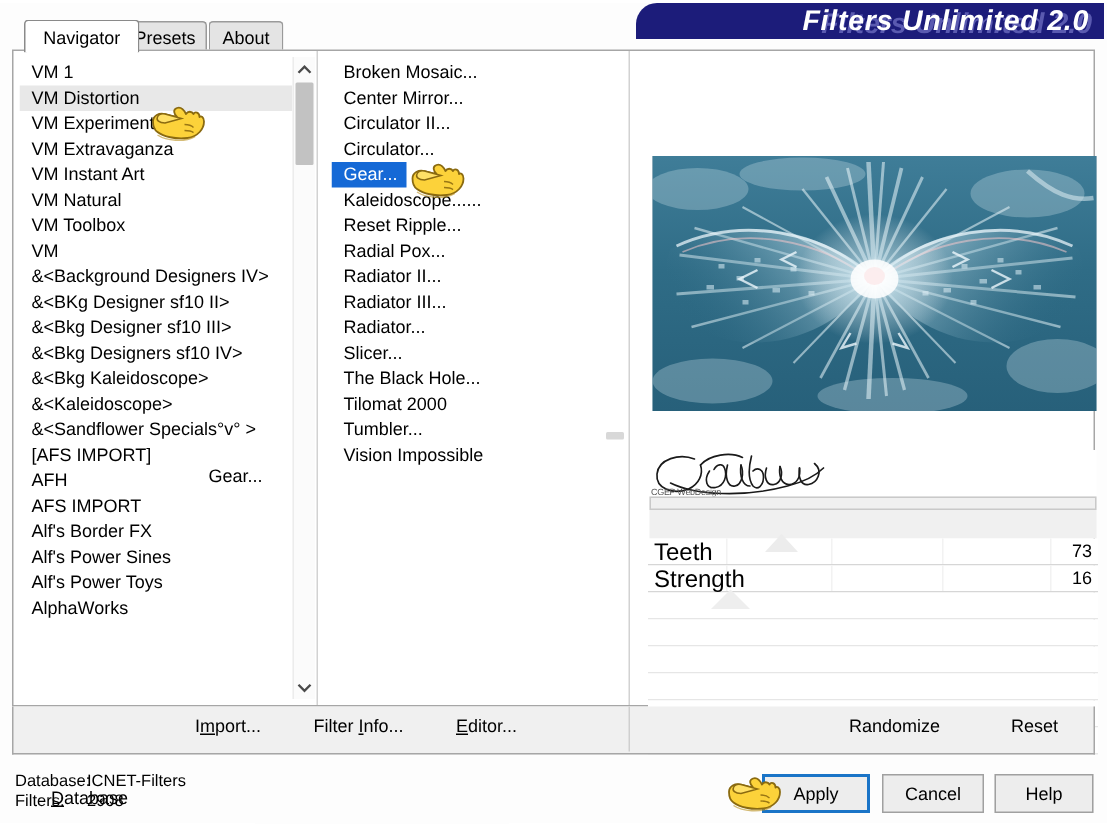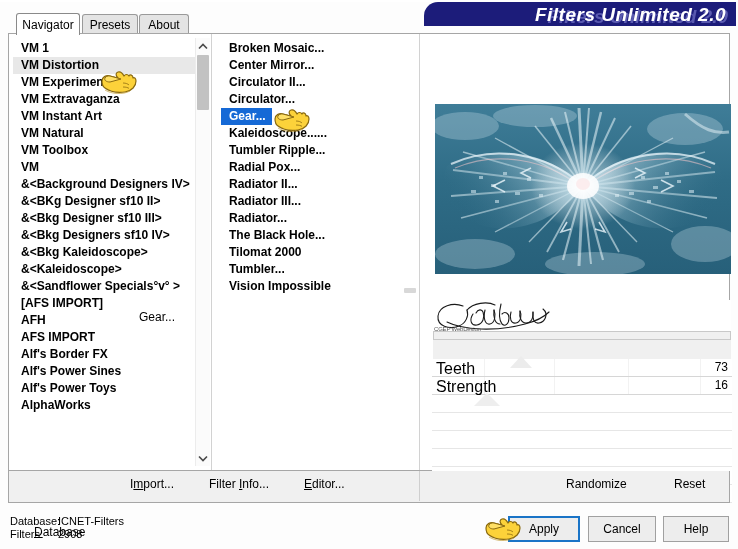--- a/index.html
+++ b/index.html
@@ -49,21 +49,21 @@
   .tab.active{background:#ffffff;border-color:#8a8a8a;height:22px;top:-1px;z-index:5;}
 
   
   .panel{
     position:absolute;left:8px;top:33px;width:722px;height:438px;
     background:#ffffff;border:1px solid #a6a6a6;box-sizing:border-box;
   }
   .vsep{position:absolute;top:0;width:1px;height:436px;background:#d2d2d2;}
 
   
-  .listbox{position:absolute;overflow:hidden;background:#ffffff;font-weight:bold;}
+  .listbox{position:absolute;overflow:hidden;background:#ffffff;}
   .list-item{
     height:17px;line-height:17px;
     padding-left:8px;
     font-size:12px;color:#000;white-space:nowrap;
     box-sizing:border-box;
   }
   .list-item.sel-gray{background:#e8e8e8;}
   .list-item.sel-blue{background:#1569d6;color:#ffffff;display:inline-block;padding-right:6px;}
   .sel-blue-wrap{height:17px;}
 
@@ -156,21 +156,21 @@
 <div id="app">
 
   <div class="topline"></div>
 
   <div class="banner">
     <div class="banner-shadow">Filters Unlimited 2.0</div>
     <div class="banner-text">Filters Unlimited 2.0</div>
   </div>
 
   <div class="tabstrip">
-    <div class="tab active" id="tab0" style="left:8px;width:64px;">
+    <div class="tab active" id="tab0" style="left:8px;width:77px;">
       <span>Navigator</span>
     </div>
     <div class="tab" id="tab1" style="left:74px;width:56px;">
       <span>Presets</span>
     </div>
     <div class="tab" id="tab2" style="left:131px;width:50px;">
       <span>About</span>
     </div>
   </div>
 
@@ -228,33 +228,36 @@
           <div class="list-item">Circulator II...</div>
         </div>
         <div class="sel-blue-wrap">
           <div class="list-item">Circulator...</div>
         </div>
         <div class="sel-blue-wrap"><div class="list-item sel-blue">Gear...</div></div>
         <div class="sel-blue-wrap">
           <div class="list-item">Kaleidoscope......</div>
         </div>
         <div class="sel-blue-wrap">
-          <div class="list-item">Tumbler Ripple...</div>
+          <div class="list-item">Reset Ripple...</div>
         </div>
         <div class="sel-blue-wrap">
           <div class="list-item">Radial Pox...</div>
         </div>
         <div class="sel-blue-wrap">
           <div class="list-item">Radiator II...</div>
         </div>
         <div class="sel-blue-wrap">
           <div class="list-item">Radiator III...</div>
         </div>
         <div class="sel-blue-wrap">
           <div class="list-item">Radiator...</div>
+        </div>
+        <div class="sel-blue-wrap">
+          <div class="list-item">Slicer...</div>
         </div>
         <div class="sel-blue-wrap">
           <div class="list-item">The Black Hole...</div>
         </div>
         <div class="sel-blue-wrap">
           <div class="list-item">Tilomat 2000</div>
         </div>
         <div class="sel-blue-wrap">
           <div class="list-item">Tumbler...</div>
         </div>

